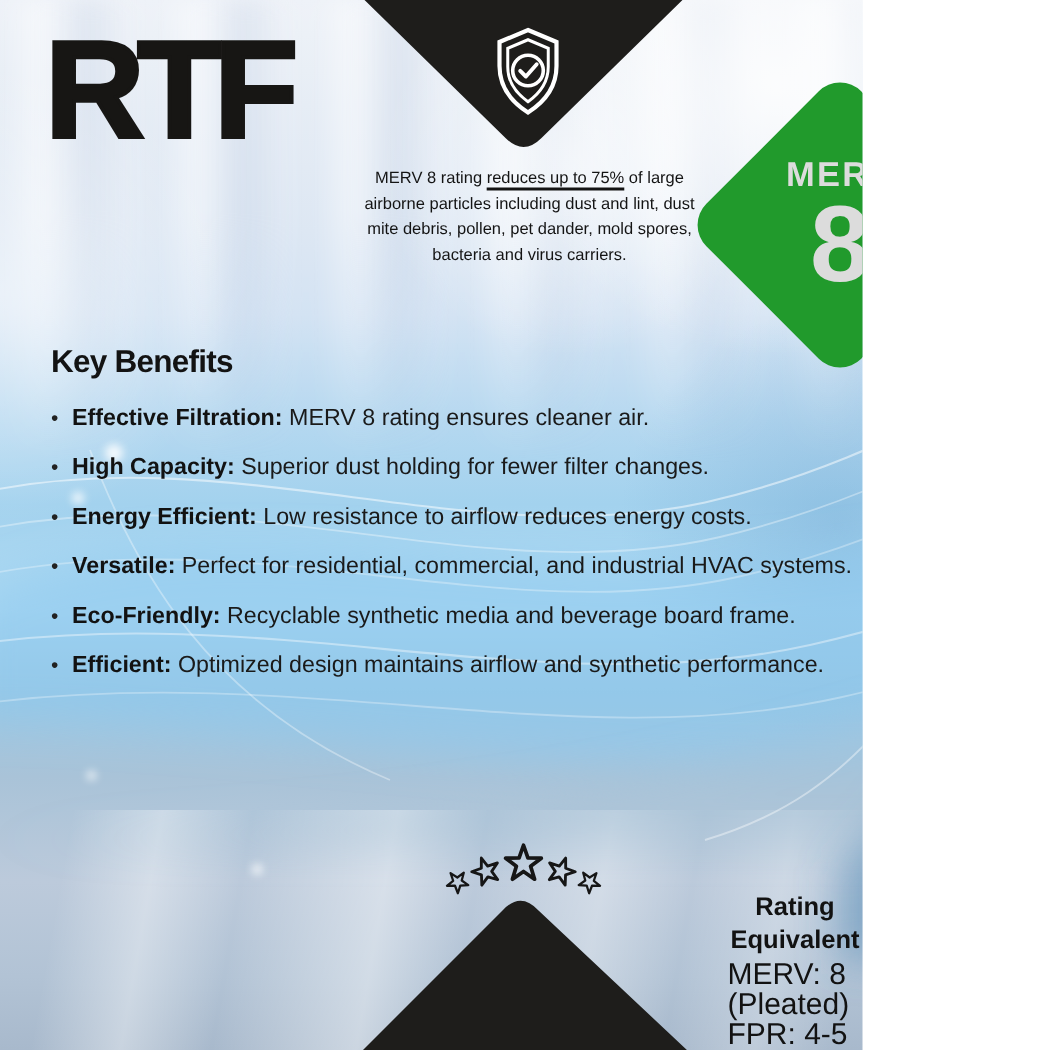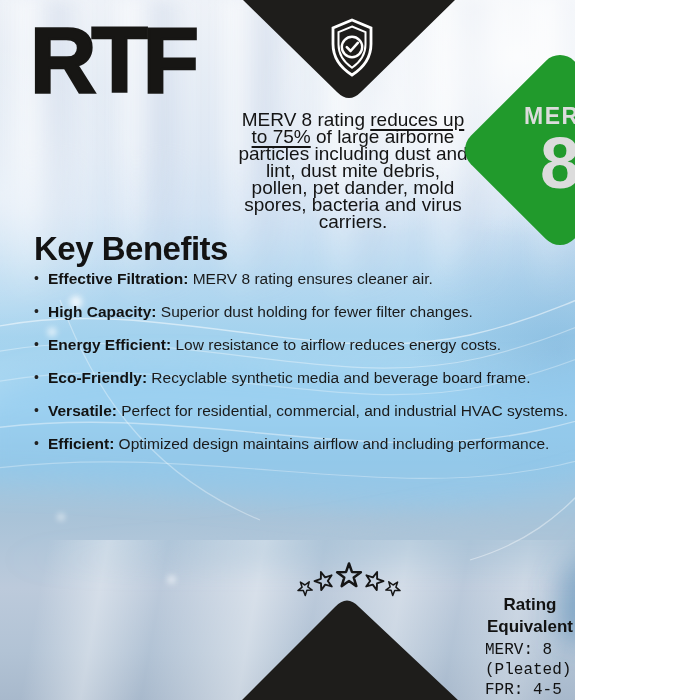--- a/index.html
+++ b/index.html
@@ -37,44 +37,44 @@
   .content{position:absolute;inset:0;z-index:3;}
 
   .logo-text{position:absolute;left:30px;top:24px;font-size:92px;font-weight:bold;
     letter-spacing:-5px;line-height:0.8;color:#171614;-webkit-text-stroke:2.5px #171614;}
   .logo-tagline{position:absolute;left:35px;top:129px;font-size:18px;font-weight:bold;
     letter-spacing:1.2px;color:#9a9a9a;}
 
   .shield{position:absolute;left:326px;top:17px;width:52px;height:62px;}
 
   .intro{position:absolute;left:238px;top:111px;width:230px;text-align:center;
-    font-size:19px;line-height:17px;color:#141414;}
+    font-size:11px;line-height:17px;color:#141414;}
   .intro u{text-decoration:underline;text-underline-offset:3px;text-decoration-thickness:1.5px;}
 
   .diamond{position:absolute;left:487px;top:77px;width:146px;height:146px;
     background:#219a2c;border-radius:20px;transform:rotate(45deg);}
   .diamond-inner{position:absolute;inset:0;transform:rotate(-45deg);display:flex;
     flex-direction:column;align-items:center;justify-content:center;color:#dcdcdc;}
   .diamond-label{font-size:23px;font-weight:bold;letter-spacing:1.5px;}
   .diamond-value{font-size:72px;font-weight:bold;line-height:0.92;}
 
-  .benefits-heading{position:absolute;left:34px;top:230px;font-size:33px;
+  .benefits-heading{position:absolute;left:34px;top:230px;font-size:21px;
     font-weight:bold;color:#131313;letter-spacing:-0.5px;}
   .benefits-list{position:absolute;left:34px;top:262px;width:600px;margin:0;padding:0;
     list-style:none;font-size:15.5px;line-height:33px;color:#1a1a1a;}
   .benefits-list li{position:relative;padding-left:14px;}
   .benefits-list li::before{content:"\2022";position:absolute;left:0;top:0;
     font-size:14px;color:#222;}
   .lead{font-weight:bold;color:#121212;}
 
   .stars{position:absolute;left:294px;top:561px;width:110px;height:42px;}
 
   .rating{position:absolute;left:485px;top:594px;color:#121212;}
   .rating-heading{font-size:17px;font-weight:bold;line-height:22px;margin-bottom:2px;text-align:center;}
-  .rating-line{font-size:16px;line-height:20px;font-family:Liberation Mono, monospace;}
+  .rating-line{font-size:20px;line-height:20px;}
 </style>
 </head>
 <body>
 
 <div class="canvas">
 
   <div class="sky"></div>
   <div class="glow layer"></div>
 
   <svg class="waves" width="700" height="700" viewBox="0 0 700 700" aria-hidden="true">
@@ -137,23 +137,23 @@
         <div class="diamond-label">MERV</div>
         <div class="diamond-value">8</div>
       </div>
     </div>
 
     <div class="benefits-heading">Key Benefits</div>
     <ul class="benefits-list">
       <li><span class="lead">Effective Filtration:</span><span> MERV 8 rating ensures cleaner air.</span></li>
       <li><span class="lead">High Capacity:</span><span> Superior dust holding for fewer filter changes.</span></li>
       <li><span class="lead">Energy Efficient:</span><span> Low resistance to airflow reduces energy costs.</span></li>
+      <li><span class="lead">Versatile:</span><span> Perfect for residential, commercial, and industrial HVAC systems.</span></li>
       <li><span class="lead">Eco-Friendly:</span><span> Recyclable synthetic media and beverage board frame.</span></li>
-      <li><span class="lead">Versatile:</span><span> Perfect for residential, commercial, and industrial HVAC systems.</span></li>
-      <li><span class="lead">Efficient:</span><span> Optimized design maintains airflow and including performance.</span></li>
+      <li><span class="lead">Efficient:</span><span> Optimized design maintains airflow and synthetic performance.</span></li>
     </ul>
 
     <svg class="stars" viewBox="0 0 110 42" aria-hidden="true">
       <defs>
         <path id="star" d="M0,-10 L2.35,-3.24 L9.51,-3.09 L3.8,1.24 L5.88,8.09 L0,4 L-5.88,8.09 L-3.8,1.24 L-9.51,-3.09 L-2.35,-3.24 Z"></path>
       </defs>
       <g fill="none" stroke="#161616" stroke-width="2" stroke-linejoin="round">
         <use href="#star" transform="translate(11,27) rotate(-38) scale(0.75)" vector-effect="non-scaling-stroke"></use>
         <use href="#star" transform="translate(30,20) rotate(-19) scale(0.95)" vector-effect="non-scaling-stroke"></use>
         <use href="#star" transform="translate(55,15) scale(1.25)" vector-effect="non-scaling-stroke"></use>

